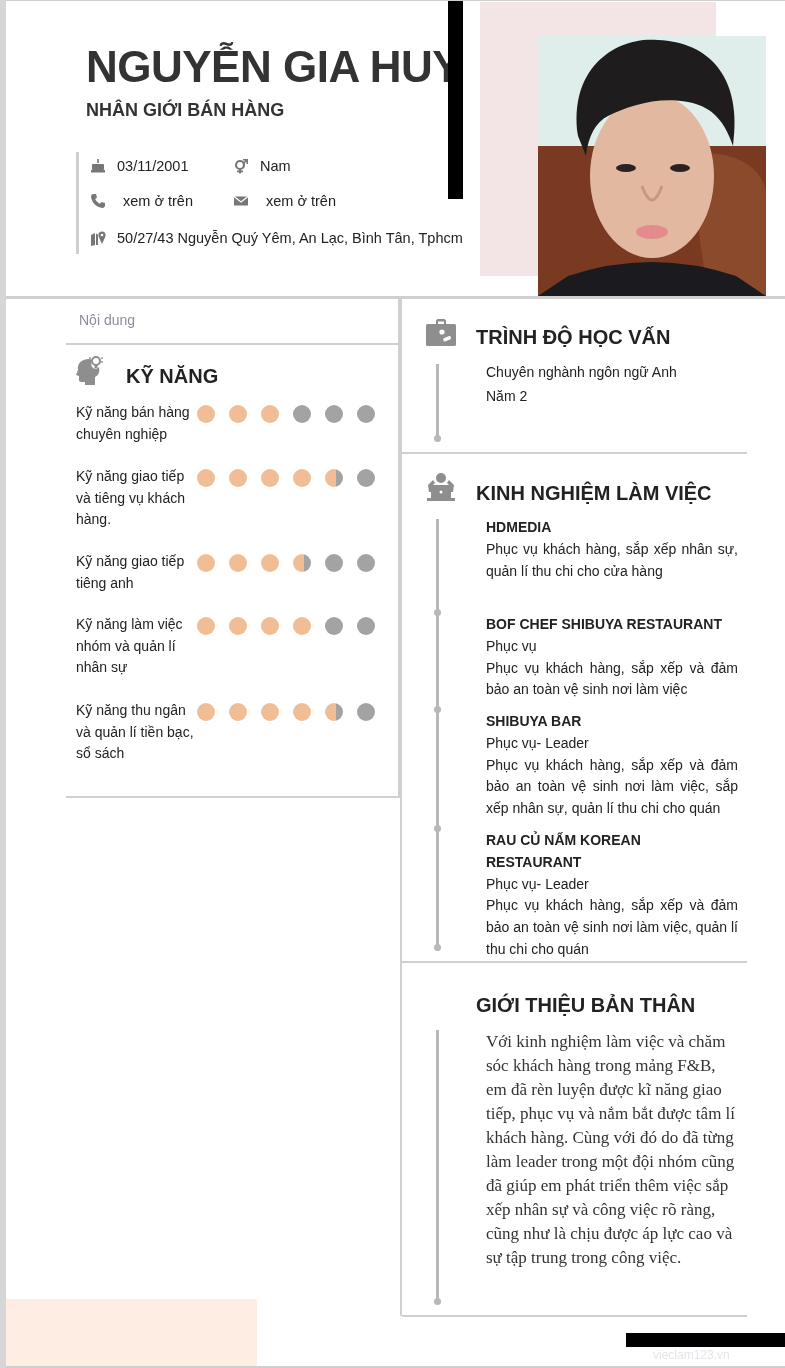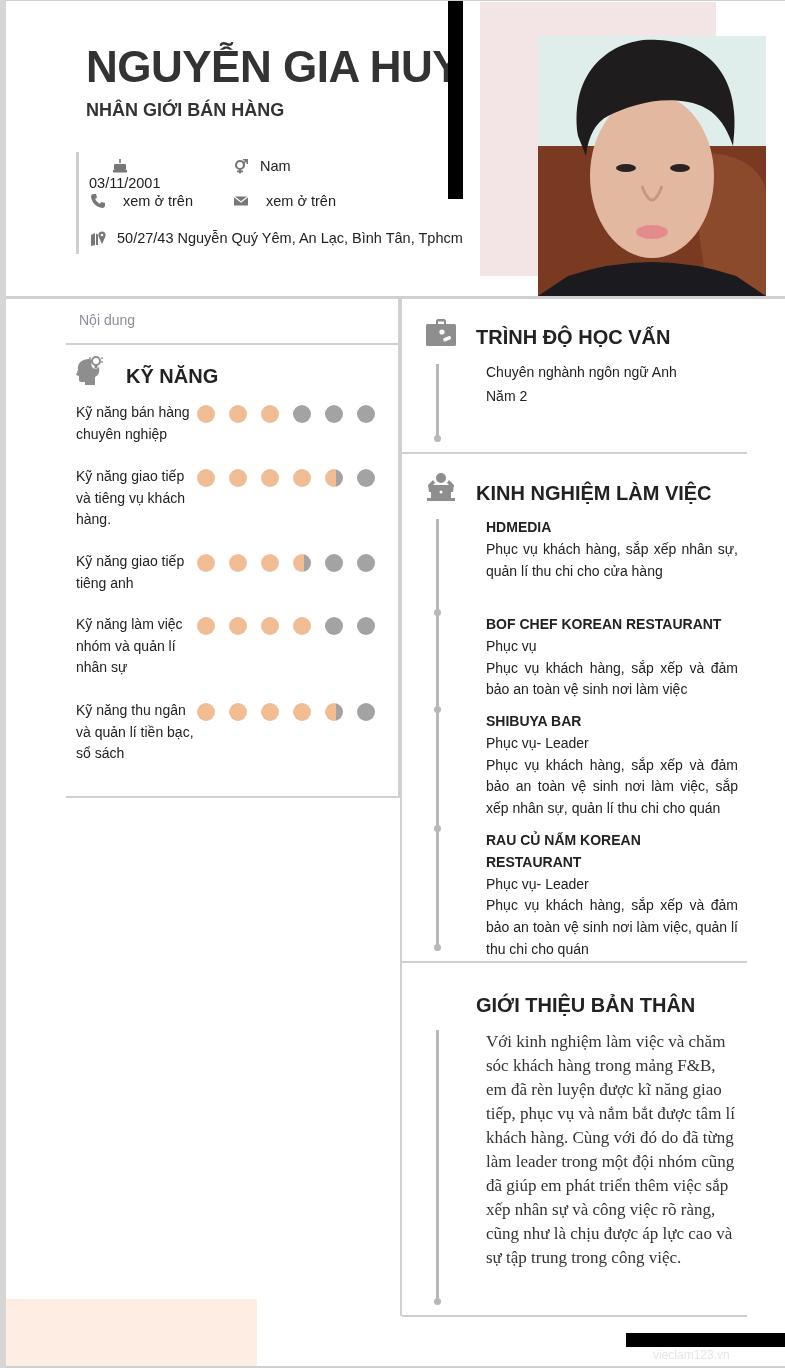--- a/index.html
+++ b/index.html
@@ -77,21 +77,21 @@
     <path d="M40 100 C30 30 80 0 120 4 C170 6 205 40 195 110 C185 80 170 70 150 66 C120 60 90 70 70 80 C58 86 50 100 48 120 Z" fill="#1f1c1e"></path>
     <ellipse cx="88" cy="132" rx="10" ry="4" fill="#2a2222"></ellipse>
     <ellipse cx="142" cy="132" rx="10" ry="4" fill="#2a2222"></ellipse>
     <path d="M104 150 Q114 178 124 150" stroke="#c9977f" stroke-width="3" fill="none"></path>
     <ellipse cx="114" cy="196" rx="16" ry="7" fill="#e48b8e"></ellipse>
     <path d="M30 240 Q114 212 198 240 L228 260 L0 260 Z" fill="#1b1b1f"></path>
   </svg>
 </div>
 
 <div class="contact">
-  <div class="c-item" style="left:10px; top:5px;flex-direction:column;">
+  <div class="c-item" style="left:10px; top:5px;">
     <span class="ic">
       <svg viewBox="0 0 16 16">
           <rect x="7.2" y="1" width="1.6" height="4"></rect>
           <rect x="2" y="6" width="12" height="6" rx="1"></rect>
           <rect x="1" y="12" width="14" height="2.5"></rect>
         </svg>
     </span>
     <span>03/11/2001</span>
   </div>
   <div class="c-item" style="left:153px; top:5px;">
@@ -251,21 +251,21 @@
 <div class="tl-dot" style="top:609px;"></div>
 <div class="tl-dot" style="top:706px;"></div>
 <div class="tl-dot" style="top:825px;"></div>
 <div class="tl-dot" style="top:944px;"></div>
 
 <div class="entry" style="top:517px;">
   <div class="org">HDMEDIA</div>
   <div class="desc">Phục vụ khách hàng, sắp xếp nhân sự, quản lí thu chi cho cửa hàng</div>
 </div>
 <div class="entry" style="top:614px;">
-  <div class="org">BOF CHEF KOREAN RESTAURANT</div>
+  <div class="org">BOF CHEF SHIBUYA RESTAURANT</div>
   <div>Phục vụ</div>
   <div class="desc">Phục vụ khách hàng, sắp xếp và đảm bảo an toàn vệ sinh nơi làm việc</div>
 </div>
 <div class="entry" style="top:711px;">
   <div class="org">SHIBUYA BAR</div>
   <div>Phục vụ- Leader</div>
   <div class="desc">Phục vụ khách hàng, sắp xếp và đảm bảo an toàn vệ sinh nơi làm việc, sắp xếp nhân sự, quản lí thu chi cho quán</div>
 </div>
 <div class="entry" style="top:830px;">
   <div class="org">RAU CỦ NẤM KOREAN RESTAURANT</div>

